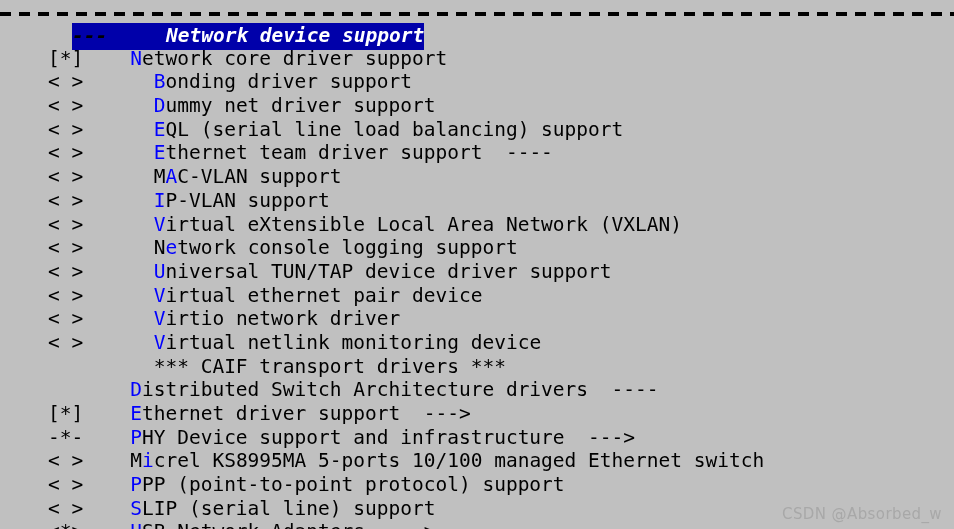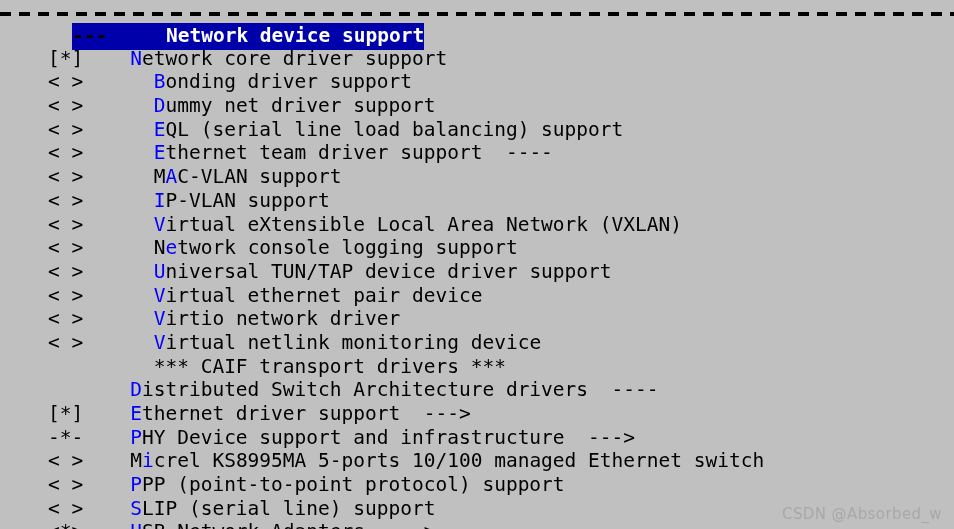--- a/index.html
+++ b/index.html
@@ -65,20 +65,21 @@
   .menu-row.selected {
     padding-left: 0;
   }
   .menu-row.selected .sel-bar {
     display: inline-block;
     background: #0000aa;
     color: #ffffff;
     font-weight: bold;
     margin-left: 72px;
     padding: 1px 0 2px 0;
+    font-style: italic;
   }
   .menu-row.selected .sel-bar .hot { color: #ffffff; }
 
   
   .menu-row.comment .marker { color: #000000; }
 
   
   #watermark {
     position: absolute;
     right: 12px;

